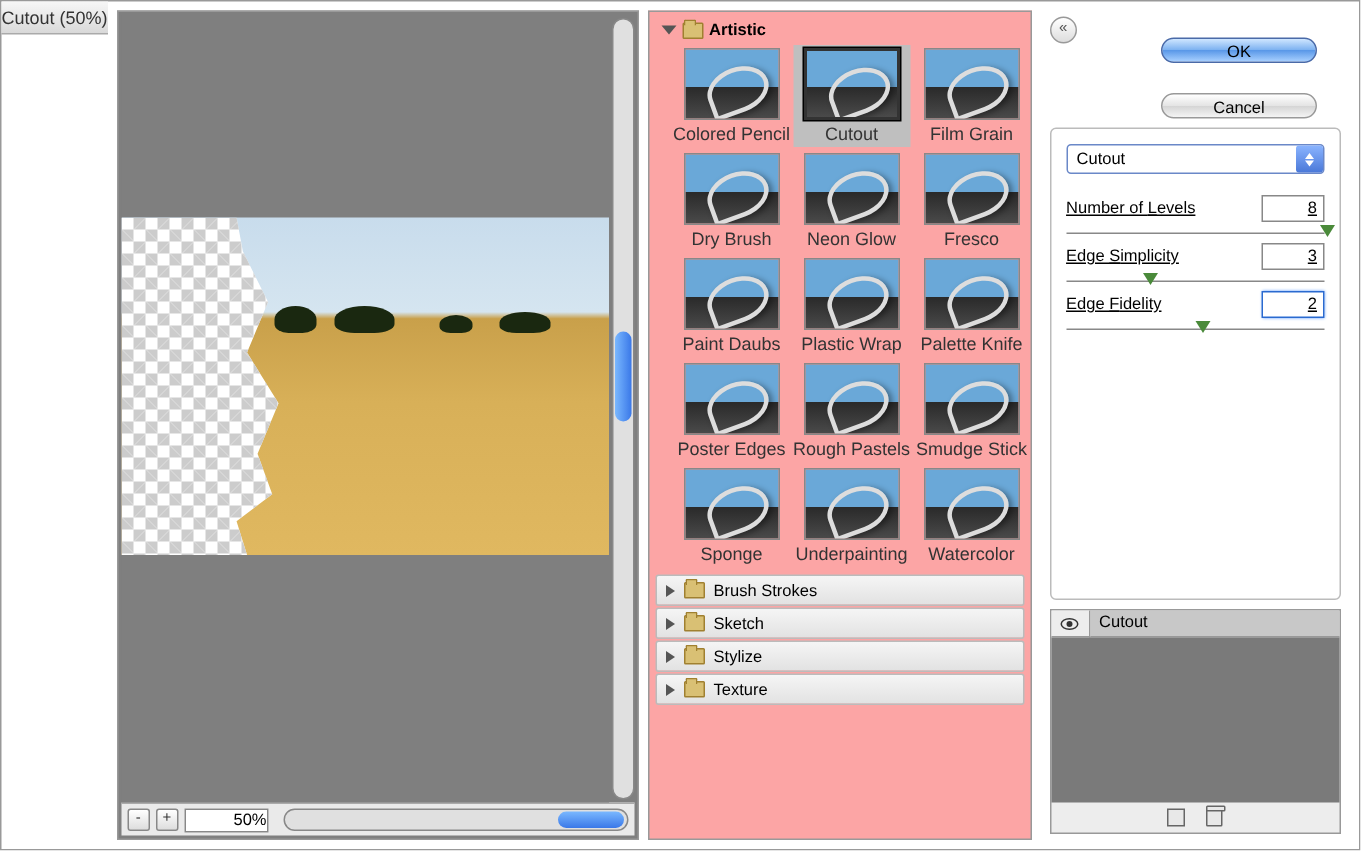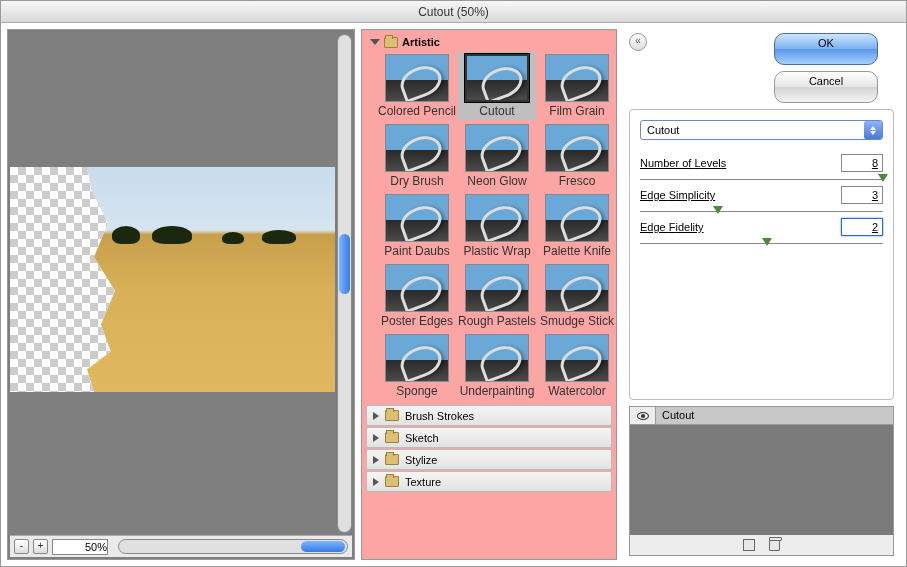--- a/index.html
+++ b/index.html
@@ -1,17 +1,17 @@
 <!DOCTYPE html>
 <html><head>
 <meta charset="utf-8">
 <style>
 * { box-sizing: border-box; margin: 0; padding: 0; font-family: "Lucida Grande", Tahoma, sans-serif; font-size: 11px; }
 body { background: #fff; width: 907px; height: 567px; overflow: hidden; }
-.window { width: 907px; height: 567px; border: 1px solid #999; display: flex; flex-direction: column; }
+.window { width: 907px; height: 567px; border: 1px solid #999; display: flex; flex-direction: row; }
 .titlebar { height: 22px; background: linear-gradient(#f7f7f7,#d9d9d9); border-bottom: 1px solid #aaa; text-align: center; line-height: 22px; font-size: 12px; color: #333; }
 .content { flex: 1; display: flex; padding: 6px; gap: 6px; }
 
 
 .preview-panel { width: 348px; display: flex; flex-direction: column; border: 1px solid #999; background: #7f7f7f; padding: 2px; }
 .preview-area { flex: 1; background: #7f7f7f; position: relative; overflow: hidden; }
 .preview-inner { position: absolute; top: 0; left: 0; right: 0; bottom: 0; }
 .preview-img { position: absolute; left: 0; top: 135px; width: 340px; height: 225px; background: linear-gradient(180deg, #c8dcec 0%, #d5e5f0 28%, #c9a04a 30%, #d8b058 55%, #e0b860 100%); }
 .preview-img::before { content: ""; position: absolute; left:0; top:0; width:140px; height:225px;
   background-image: linear-gradient(45deg,#ccc 25%,transparent 25%),linear-gradient(-45deg,#ccc 25%,transparent 25%),linear-gradient(45deg,transparent 75%,#ccc 75%),linear-gradient(-45deg,transparent 75%,#ccc 75%);
@@ -43,21 +43,21 @@
 .thumb.selected .thumb-img { border:2px solid #333; background-color:#bbb; box-shadow:0 0 0 1px #000;}
 .thumb.selected { background:#bfbfbf; padding:2px; margin:-2px; }
 .thumb-label { font-size:12px; color:#333; text-align:center; white-space:nowrap; }
 .cat-row { height:21px; border:1px solid #bbb; border-radius:2px; margin:1px 2px; background:linear-gradient(#f5f5f5,#e2e2e2); display:flex; align-items:center; padding:0 6px; gap:6px; }
 
 
 .right-panel { flex:1; display:flex; flex-direction:column; padding:4px 6px; gap:6px; }
 .collapse-btn { width:18px;height:18px;border:1px solid #999;border-radius:9px;background:linear-gradient(#fff,#ddd); text-align:center; line-height:14px; font-size:10px; color:#555;}
 .top-row { display:flex; gap:18px; align-items:flex-start; }
 .btn-stack { display:flex; flex-direction:column; gap:6px; margin-left:auto; margin-right:16px; }
-.aqua-btn { width:104px; height:32px; border:1px solid #4a6aa8; border-radius:10px; background:linear-gradient(#cfe6ff,#7ab0f0 50%,#5a98e8 51%,#a8d0ff); text-align:center; line-height:18px; color:#000; font-size:11px; }
+.aqua-btn { width:104px; height:17px; border:1px solid #4a6aa8; border-radius:10px; background:linear-gradient(#cfe6ff,#7ab0f0 50%,#5a98e8 51%,#a8d0ff); text-align:center; line-height:18px; color:#000; font-size:11px;margin-top:14px; }
 .aqua-btn.gray { border-color:#999; background:linear-gradient(#fff,#e4e4e4 50%,#d4d4d4 51%,#f4f4f4); }
 .settings-group { border:1px solid #bbb; border-radius:4px; padding:10px 10px 14px; display:flex; flex-direction:column; gap:14px; flex:1; }
 .dropdown { height:20px; border:1px solid #6a88c8; border-radius:3px; background:#fff; display:flex; align-items:center; }
 .dropdown-text { flex:1; padding:0 6px; }
 .dropdown-arrows { width:18px; height:18px; background:linear-gradient(#8ab4ff,#4a78d8); border-radius:2px; display:flex; flex-direction:column; align-items:center; justify-content:center; gap:1px;}
 .dd-up { width:0;height:0;border-left:3px solid transparent;border-right:3px solid transparent;border-bottom:4px solid #fff;}
 .dd-dn { width:0;height:0;border-left:3px solid transparent;border-right:3px solid transparent;border-top:4px solid #fff;}
 .param { display:flex; flex-direction:column; gap:2px;text-decoration:underline; }
 .param-row { display:flex; align-items:center; }
 .param-label { flex:1; }

